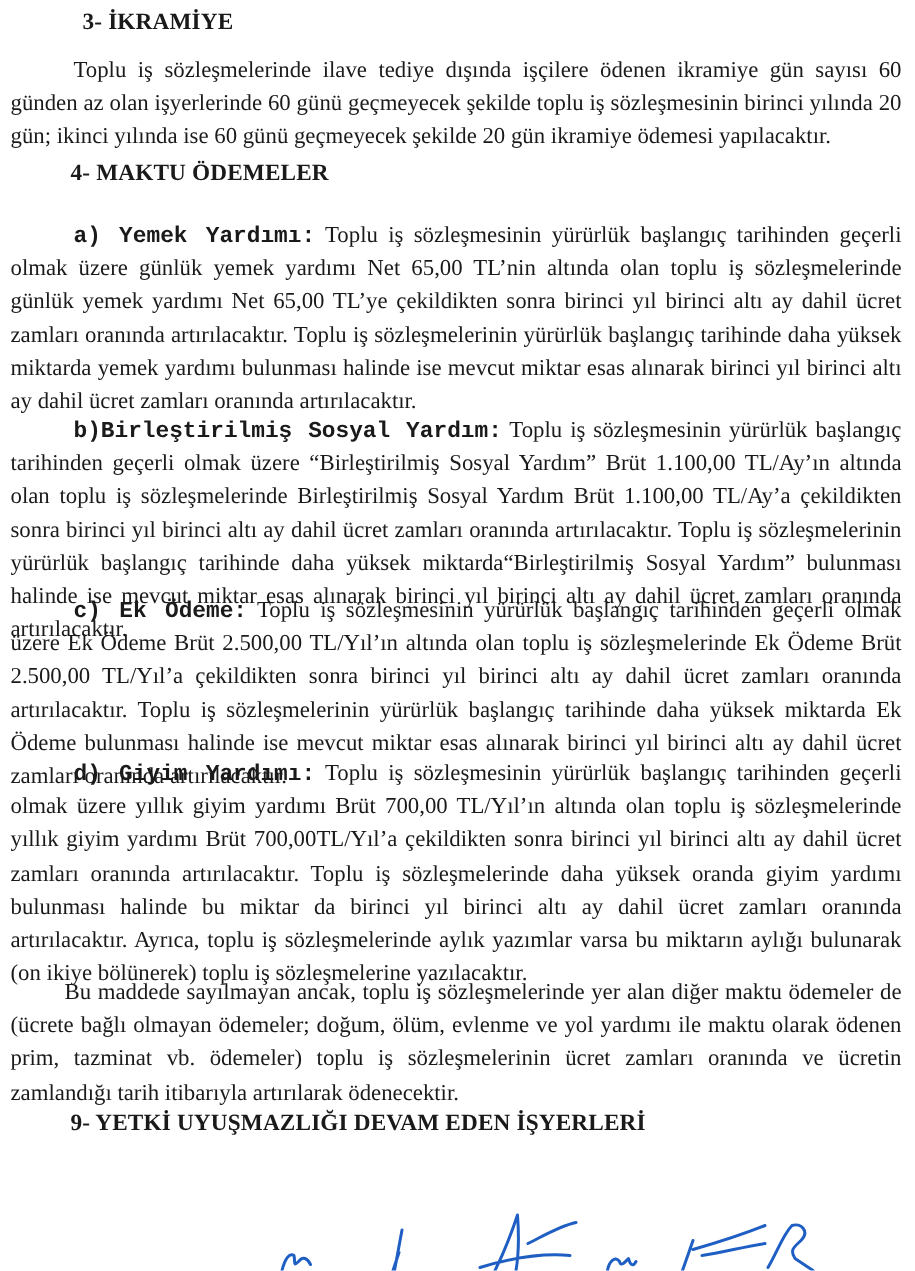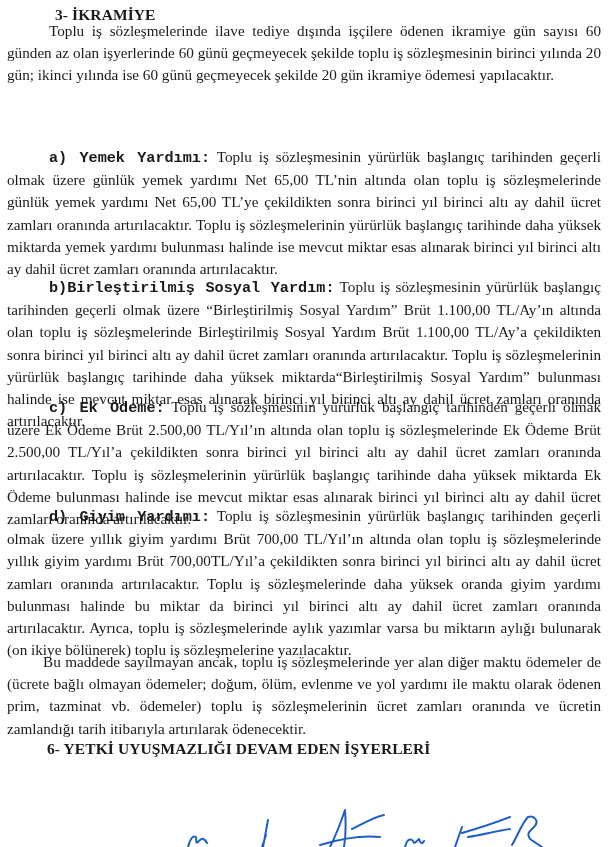--- a/index.html
+++ b/index.html
@@ -57,34 +57,35 @@
       width: 610px;
       height: 42px;
     }
   </style>
 </head>
 <body>
 
 <div class="page">
 
   <div class="heading" style="left:55px; top:6px;">3- İKRAMİYE</div>
-  <p class="para" style="top:20px; margin:0;"><span class="indent"></span><span>Toplu iş sözleşmelerinde ilave tediye dışında işçilere ödenen ikramiye gün sayısı 60 günden az olan işyerlerinde 60 günü geçmeyecek şekilde toplu iş sözleşmesinin birinci yılında 20 gün; ikinci yılında ise 60 günü geçmeyecek şekilde 20 gün ikramiye ödemesi yapılacaktır.</span></p>
+  <p class="para" style="top:36px; margin:0;"><span class="indent"></span><span>Toplu iş sözleşmelerinde ilave tediye dışında işçilere ödenen ikramiye gün sayısı 60 günden az olan işyerlerinde 60 günü geçmeyecek şekilde toplu iş sözleşmesinin birinci yılında 20 gün; ikinci yılında ise 60 günü geçmeyecek şekilde 20 gün ikramiye ödemesi yapılacaktır.</span></p>
 
+  <div class="heading" style="left:47px; top:107px;">4- MAKTU ÖDEMELER</div>
 
   <p class="para" style="top:146px; margin:0;"><span class="indent"></span><span class="lead">a) Yemek Yardımı:</span><span> Toplu iş sözleşmesinin yürürlük başlangıç tarihinden geçerli olmak üzere günlük yemek yardımı Net 65,00 TL’nin altında olan toplu iş sözleşmelerinde günlük yemek yardımı Net 65,00 TL’ye çekildikten sonra birinci yıl birinci altı ay dahil ücret zamları oranında artırılacaktır. Toplu iş sözleşmelerinin yürürlük başlangıç tarihinde daha yüksek miktarda yemek yardımı bulunması halinde ise mevcut miktar esas alınarak birinci yıl birinci altı ay dahil ücret zamları oranında artırılacaktır.</span></p>
 
   <p class="para" style="top:276px; margin:0;"><span class="indent"></span><span class="lead">b)Birleştirilmiş Sosyal Yardım:</span><span> Toplu iş sözleşmesinin yürürlük başlangıç tarihinden geçerli olmak üzere “Birleştirilmiş Sosyal Yardım” Brüt 1.100,00 TL/Ay’ın altında olan toplu iş sözleşmelerinde Birleştirilmiş Sosyal Yardım Brüt 1.100,00 TL/Ay’a çekildikten sonra birinci yıl birinci altı ay dahil ücret zamları oranında artırılacaktır. Toplu iş sözleşmelerinin yürürlük başlangıç tarihinde daha yüksek miktarda“Birleştirilmiş Sosyal Yardım” bulunması halinde ise mevcut miktar esas alınarak birinci yıl birinci altı ay dahil ücret zamları oranında artırılacaktır.</span></p>
 
   <p class="para" style="top:396px; margin:0;"><span class="indent"></span><span class="lead">c) Ek Ödeme:</span><span> Toplu iş sözleşmesinin yürürlük başlangıç tarihinden geçerli olmak üzere Ek Ödeme Brüt 2.500,00 TL/Yıl’ın altında olan toplu iş sözleşmelerinde Ek Ödeme Brüt 2.500,00 TL/Yıl’a çekildikten sonra birinci yıl birinci altı ay dahil ücret zamları oranında artırılacaktır. Toplu iş sözleşmelerinin yürürlük başlangıç tarihinde daha yüksek miktarda Ek Ödeme bulunması halinde ise mevcut miktar esas alınarak birinci yıl birinci altı ay dahil ücret zamları oranında artırılacaktır.</span></p>
 
   <p class="para" style="top:505px; margin:0;"><span class="indent"></span><span class="lead">d) Giyim Yardımı:</span><span> Toplu iş sözleşmesinin yürürlük başlangıç tarihinden geçerli olmak üzere yıllık giyim yardımı Brüt 700,00 TL/Yıl’ın altında olan toplu iş sözleşmelerinde yıllık giyim yardımı Brüt 700,00TL/Yıl’a çekildikten sonra birinci yıl birinci altı ay dahil ücret zamları oranında artırılacaktır. Toplu iş sözleşmelerinde daha yüksek oranda giyim yardımı bulunması halinde bu miktar da birinci yıl birinci altı ay dahil ücret zamları oranında artırılacaktır. Ayrıca, toplu iş sözleşmelerinde aylık yazımlar varsa bu miktarın aylığı bulunarak (on ikiye bölünerek) toplu iş sözleşmelerine yazılacaktır.</span></p>
 
   <p class="para" style="top:651px; margin:0;"><span class="indent-sm"></span><span>Bu maddede sayılmayan ancak, toplu iş sözleşmelerinde yer alan diğer maktu ödemeler de (ücrete bağlı olmayan ödemeler; doğum, ölüm, evlenme ve yol yardımı ile maktu olarak ödenen prim, tazminat vb. ödemeler) toplu iş sözleşmelerinin ücret zamları oranında ve ücretin zamlandığı tarih itibarıyla artırılarak ödenecektir.</span></p>
 
-  <div class="heading" style="left:47px; top:740px;">6-  YETKİ UYUŞMAZLIĞI DEVAM EDEN İŞYERLERİ</div>
+  <div class="heading" style="left:47px; top:740px;">9-  YETKİ UYUŞMAZLIĞI DEVAM EDEN İŞYERLERİ</div>
 
 
   <svg class="signatures" viewBox="0 0 610 42">
     <g fill="none" stroke="#1f5fc4" stroke-width="2" stroke-linecap="round" stroke-linejoin="round">
       <path d="M188 42 C190 34 193 30 196 32 C197 36 195 40 199 36 C202 32 205 34 207 38"></path>
       <path d="M263 42 L268 15 M262 42 L266 30"></path>
       <path d="M330 42 C336 30 342 14 345 5 C346 18 346 30 344 42 M320 40 C340 34 360 30 380 32 M352 24 C364 18 374 12 384 10"></path>
       <path d="M405 42 C406 36 410 32 413 36 C414 40 417 36 419 34 C420 38 422 40 424 36"></path>
       <path d="M455 42 L462 22 M462 28 C476 24 490 20 510 12 M468 32 C482 30 496 26 510 24 M512 40 C518 30 522 18 528 12 C534 10 540 16 534 22 C530 26 526 28 530 34 L542 42"></path>
     </g>

